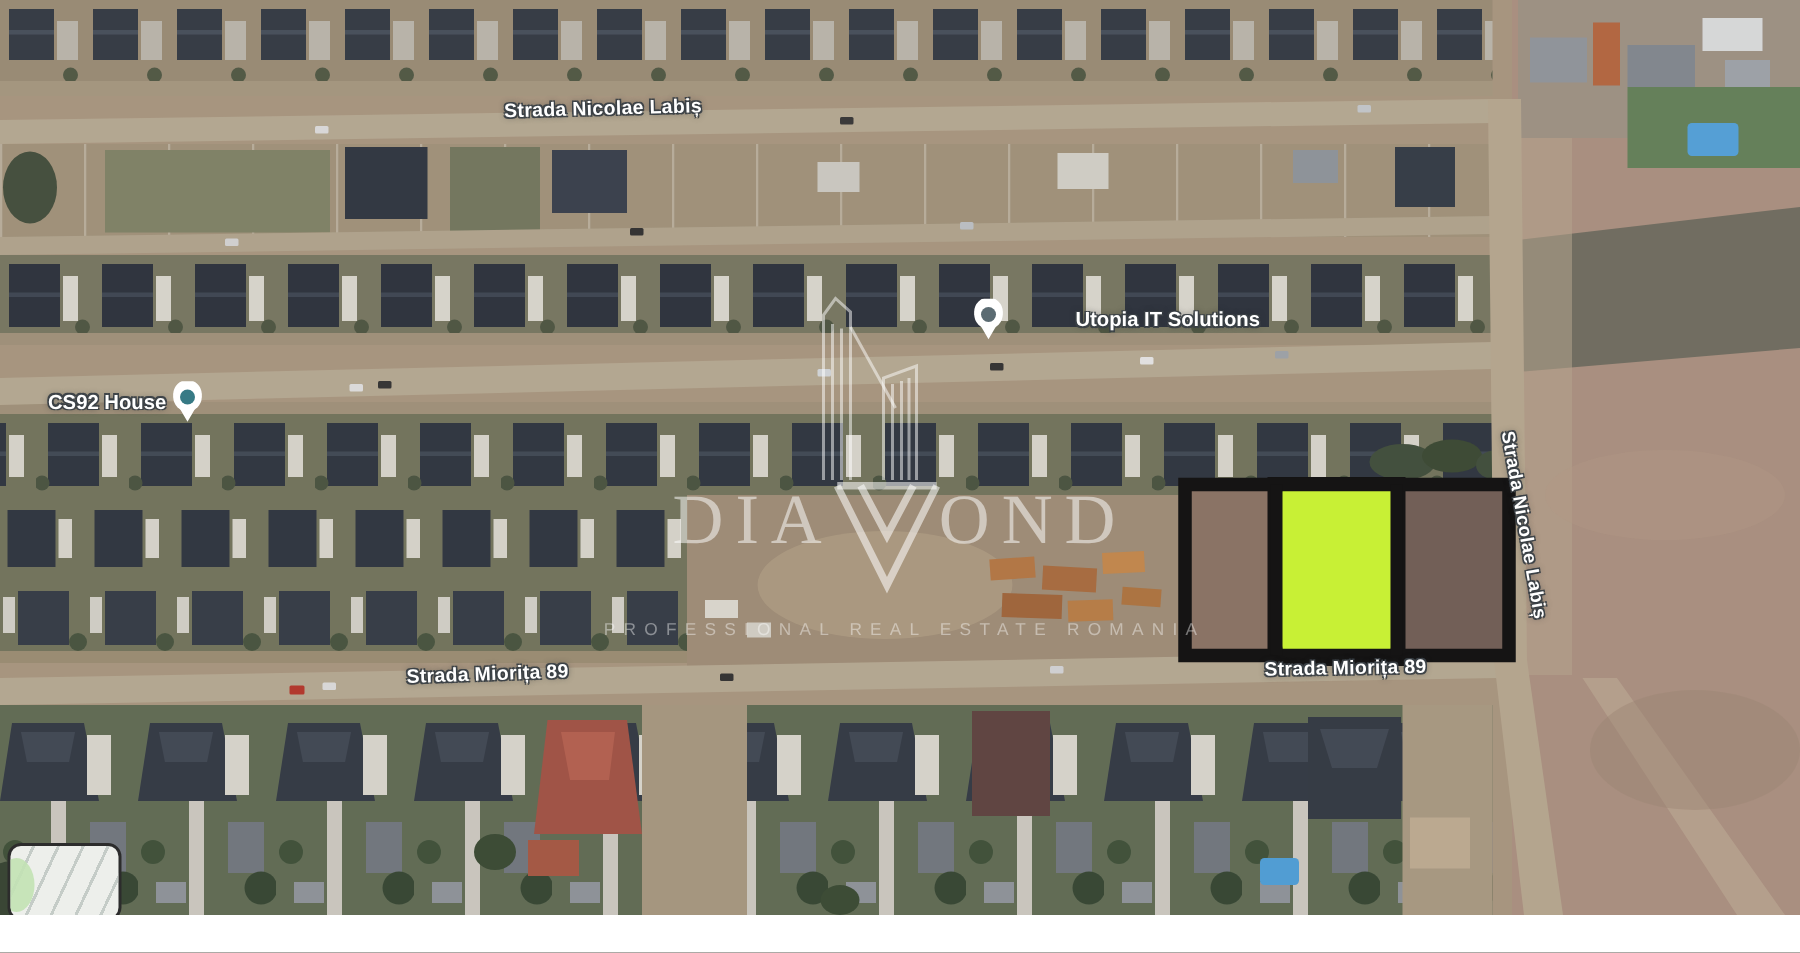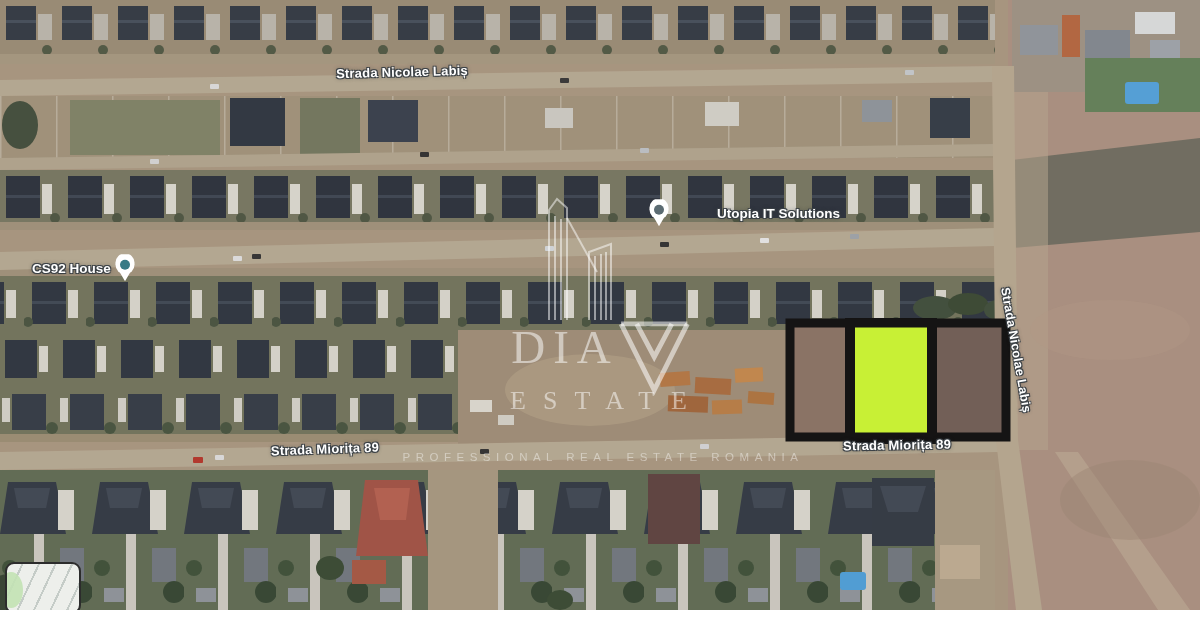--- a/index.html
+++ b/index.html
@@ -35,21 +35,21 @@
     font-family:"Liberation Serif", serif;font-size:47px;letter-spacing:8px;line-height:1;
   }
   #wm-brand .seg{padding-top:6px;}
   #wm-diamond{margin:0 -4px;}
   #wm-estate{
     position:absolute;left:607px;top:386px;transform:translateX(-50%);
     color:rgba(255,255,255,.5);font-family:"Liberation Serif", serif;
     font-size:26px;letter-spacing:17px;
   }
   #wm-tagline{
-    position:absolute;left:603px;top:451px;transform:translateX(-50%);
+    position:absolute;left:603px;top:414px;transform:translateX(-50%);
     color:rgba(255,255,255,.42);font-family:"Liberation Sans", sans-serif;
     font-size:11.5px;letter-spacing:5.5px;white-space:nowrap;text-align:center;
   }
   
   #minimap{
     position:absolute;left:5px;top:562px;width:72px;height:48px;
     background:#edefeb;border:2.5px solid #2c2c2c;border-radius:9px;
     overflow:hidden;cursor:pointer;
   }
   #minimap .roads{
@@ -272,22 +272,22 @@
       </svg>
       <div id="wm-brand">
         <span class="seg">DIA</span>
         <svg id="wm-diamond" width="78" height="78" viewBox="0 0 80 80">
           <g fill="none" stroke="rgba(255,255,255,0.55)" stroke-width="5" stroke-linejoin="miter">
             <path d="M6,6 L40,74 L74,6"></path>
             <path d="M22,6 L40,40 L58,6"></path>
             <path d="M6,6 H74"></path>
           </g>
         </svg>
+        <span class="seg">OND</span>
       </div>
-      <div id="wm-estate">ESTATE</div>
       <div id="wm-tagline">PROFESSIONAL REAL ESTATE ROMANIA</div>
     </div>
 
     <div id="minimap">
       <div class="roads"></div>
       <div class="green"></div>
     </div>
 
   </div>
 

